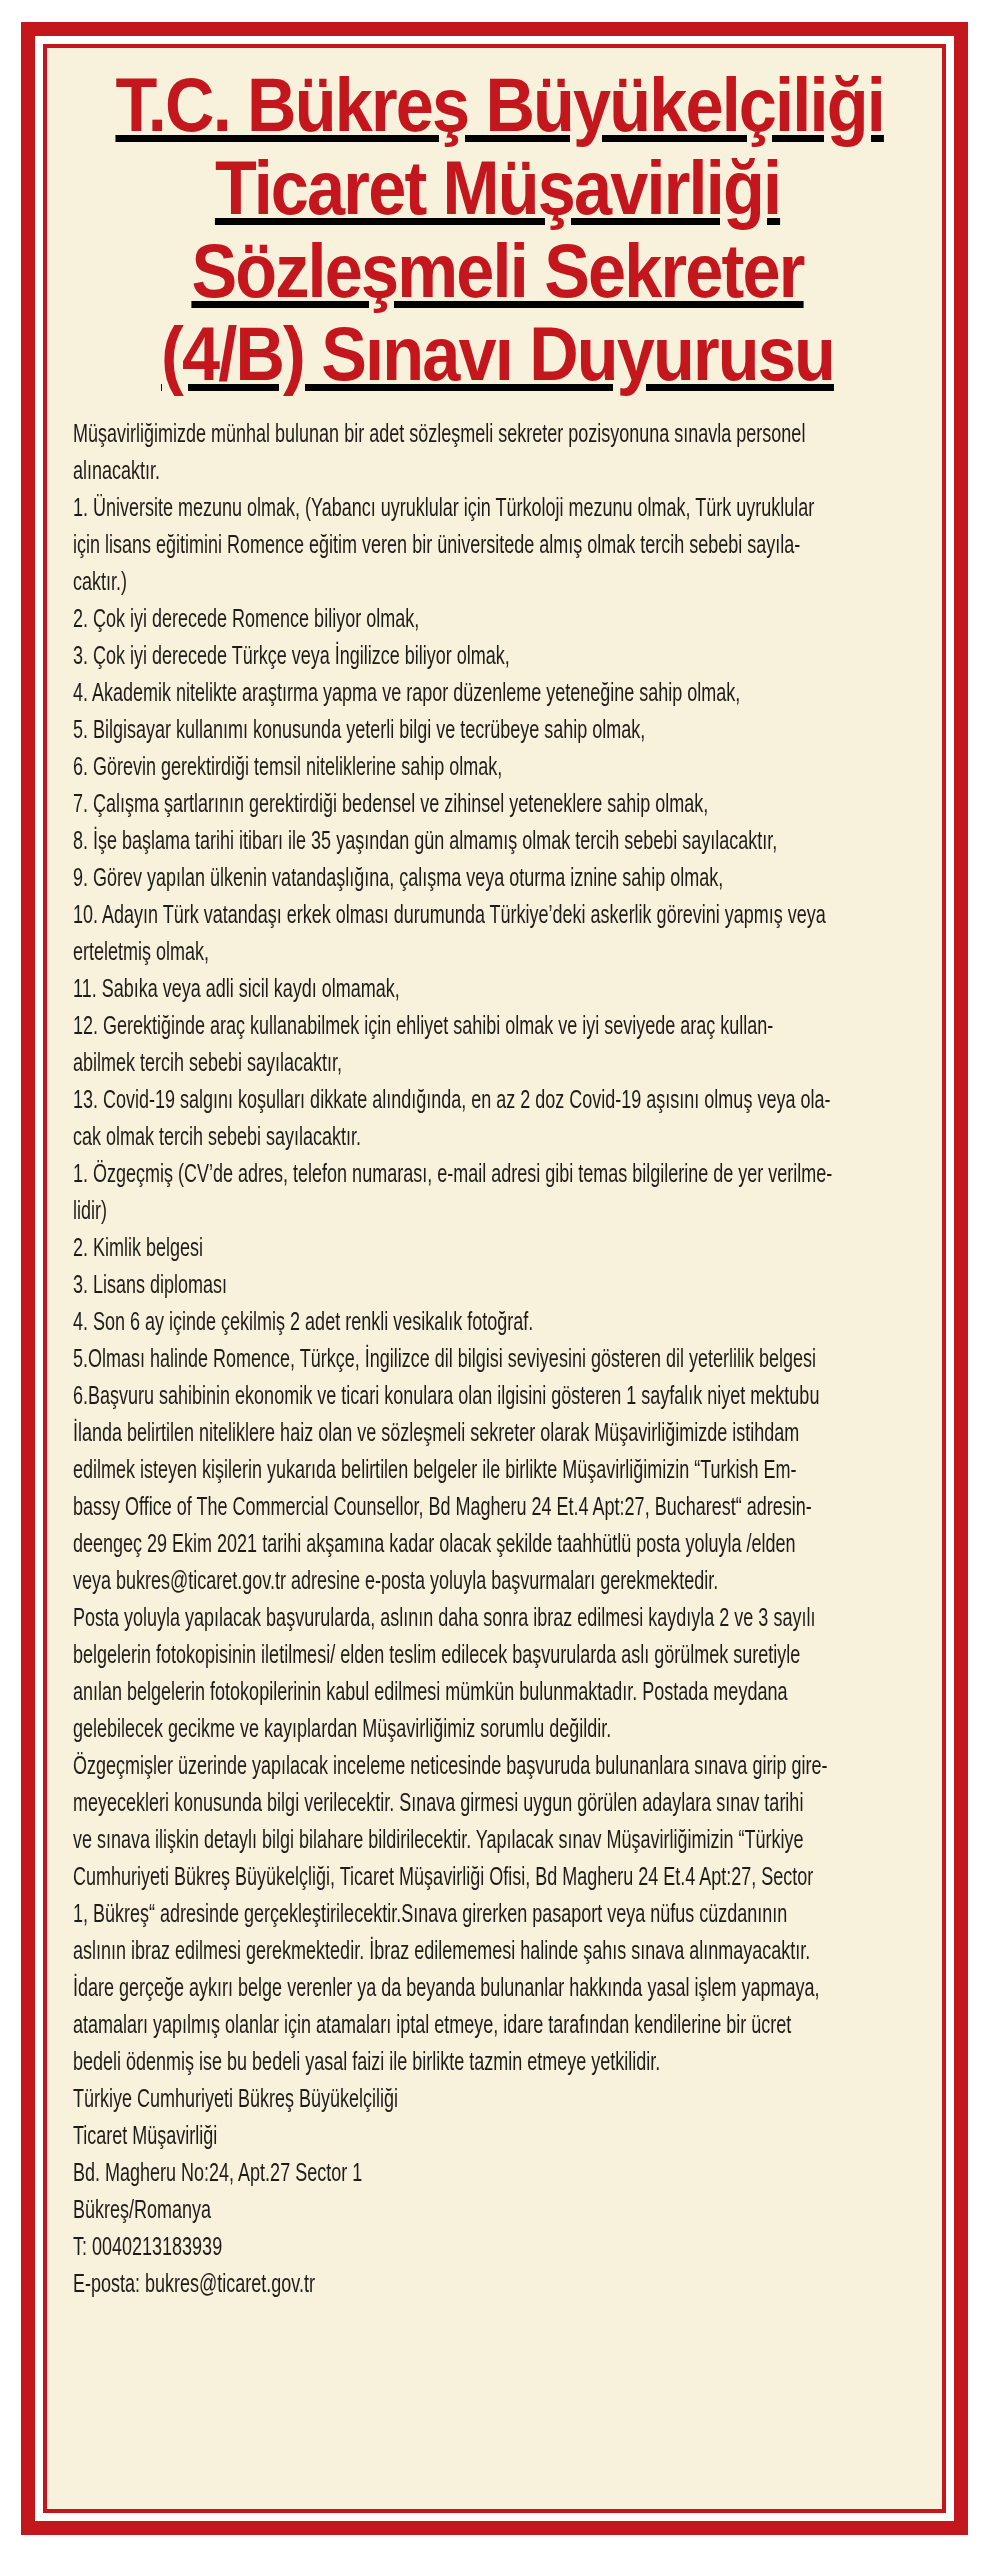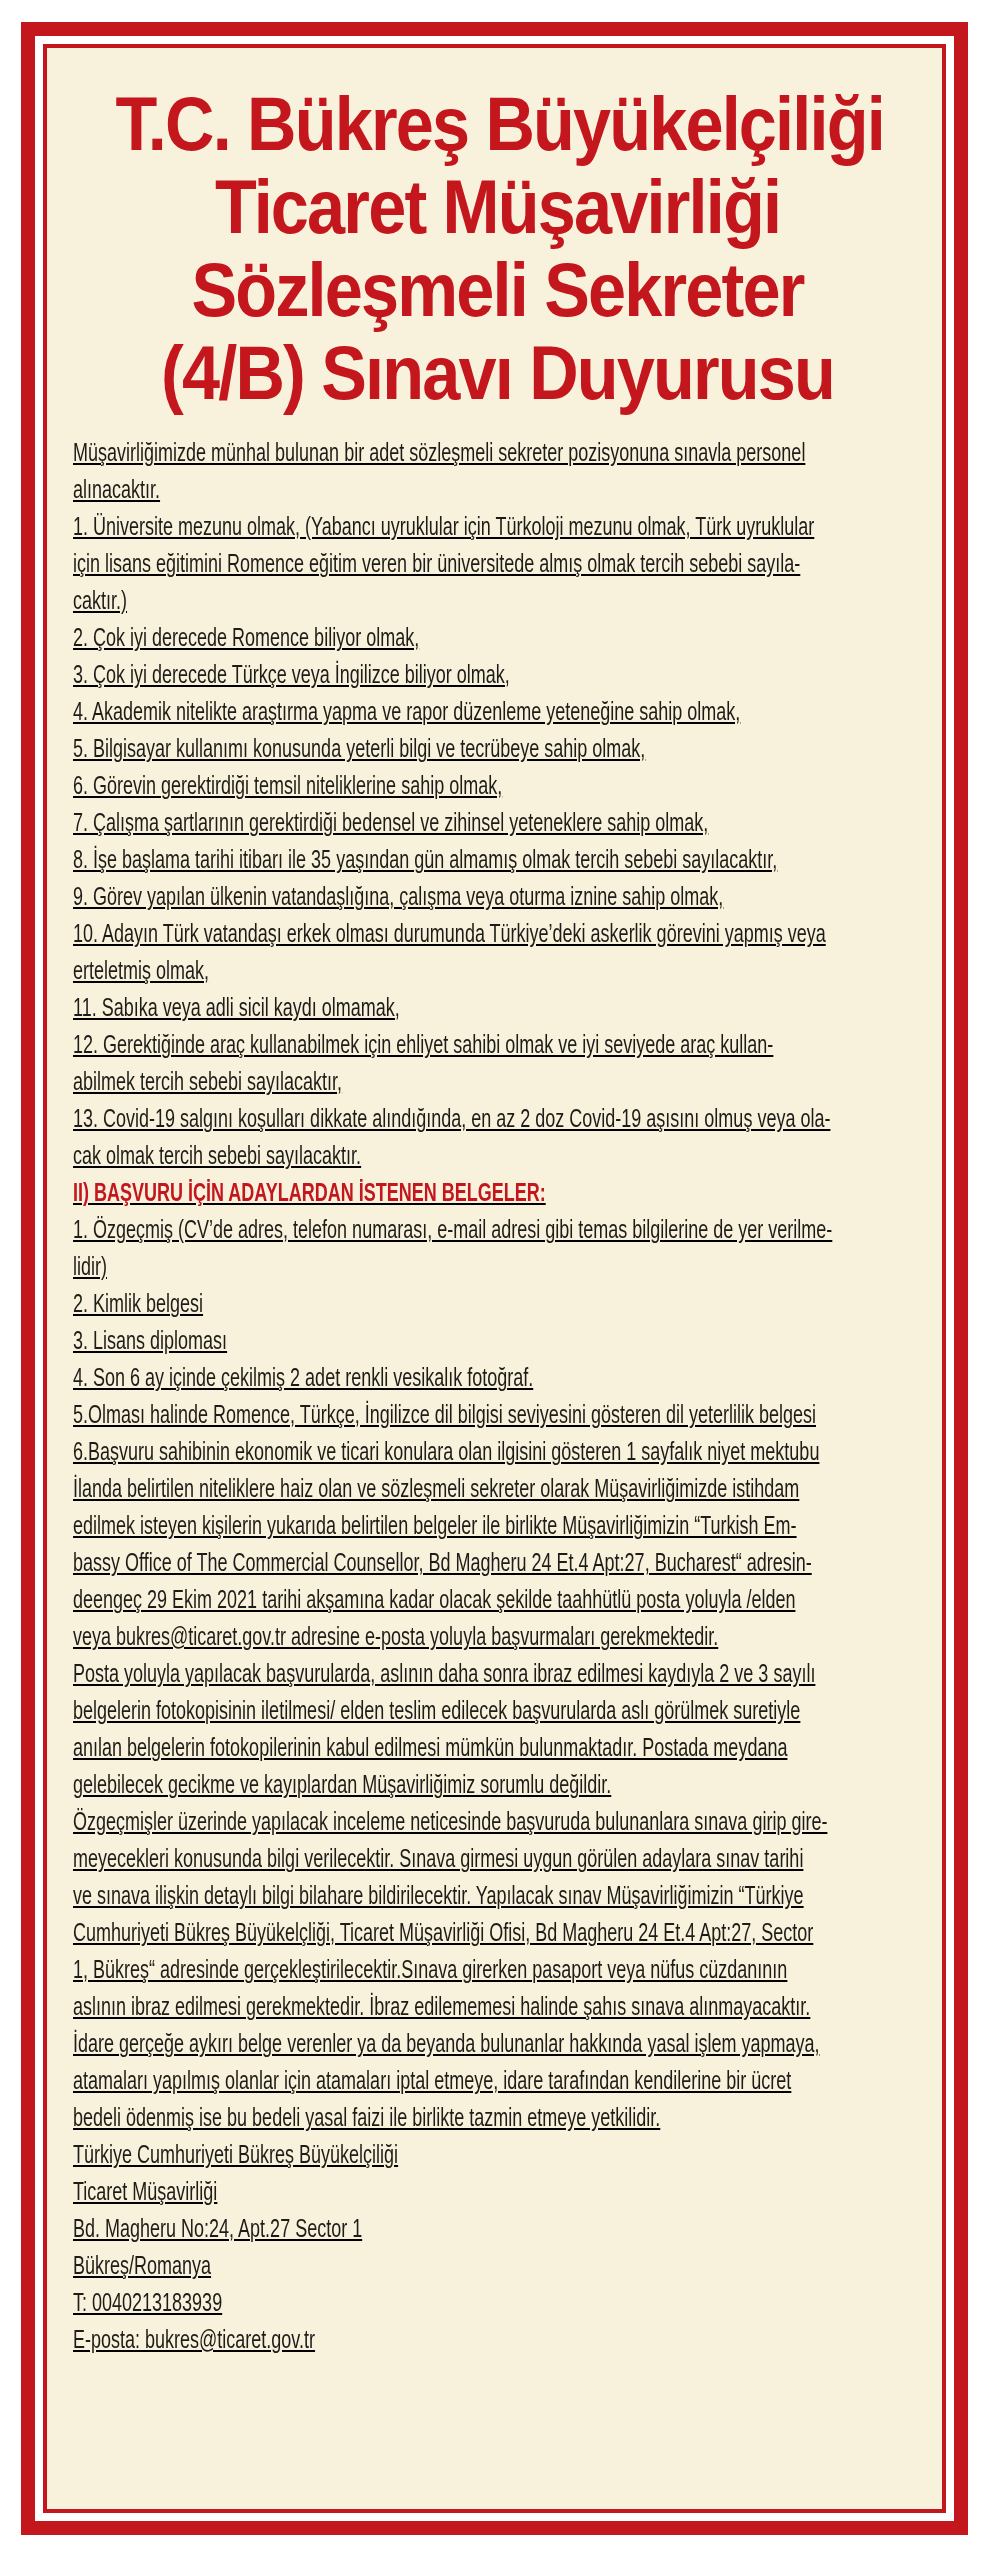--- a/index.html
+++ b/index.html
@@ -35,36 +35,36 @@
     border: 4px solid #c3161d;
     background: #f8f1dc;
   }
   .paper {
     position: absolute;
     left: 0; top: 0; right: 0; bottom: 0;
     padding: 14px 20px 0 26px;
     overflow: hidden;
   }
   .title {
-    margin: 20px 0 10px 0;
+    margin: 1px 0 10px 0;
+    text-decoration: underline;
   }
   .title-line {
     white-space: nowrap;
     text-align: center;
     font-size: 76px;
     line-height: 83px;
     font-weight: bold;
     color: #c3161d;
     transform: scaleX(0.9);
     transform-origin: 50% 50%;
     letter-spacing: -2px;
   }
   .body-text {
     margin-top: 20px;
-    text-decoration: underline;
   }
   .line {
     white-space: nowrap;
     font-size: 25px;
     line-height: 37px;
     height: 37px;
     color: #1e1c18;
     transform: scaleX(0.72);
     transform-origin: 0 50%;
     letter-spacing: 0px;
@@ -105,23 +105,20 @@
               <div class="line">8. İşe başlama tarihi itibarı ile 35 yaşından gün almamış olmak tercih sebebi sayılacaktır,</div>
               <div class="line">9. Görev yapılan ülkenin vatandaşlığına, çalışma veya oturma iznine sahip olmak,</div>
               <div class="line">10. Adayın Türk vatandaşı erkek olması durumunda Türkiye’deki askerlik görevini yapmış veya</div>
               <div class="line">erteletmiş olmak,</div>
               <div class="line">11. Sabıka veya adli sicil kaydı olmamak,</div>
               <div class="line">12. Gerektiğinde araç kullanabilmek için ehliyet sahibi olmak ve iyi seviyede araç kullan-</div>
               <div class="line">abilmek tercih sebebi sayılacaktır,</div>
               <div class="line">13. Covid-19 salgını koşulları dikkate alındığında, en az 2 doz Covid-19 aşısını olmuş veya ola-</div>
               <div class="line">cak olmak tercih sebebi sayılacaktır.</div>
             </div>
-            <div class="block heading">
-              <div class="line">II) BAŞVURU İÇİN ADAYLARDAN İSTENEN BELGELER:</div>
-            </div>
             <div class="block text">
               <div class="line">1. Özgeçmiş (CV’de adres, telefon numarası, e-mail adresi gibi temas bilgilerine de yer verilme-</div>
               <div class="line">lidir)</div>
               <div class="line">2. Kimlik belgesi</div>
               <div class="line">3. Lisans diploması</div>
               <div class="line">4. Son 6 ay içinde çekilmiş 2 adet renkli vesikalık fotoğraf.</div>
               <div class="line">5.Olması halinde Romence, Türkçe, İngilizce dil bilgisi seviyesini gösteren dil yeterlilik belgesi</div>
               <div class="line">6.Başvuru sahibinin ekonomik ve ticari konulara olan ilgisini gösteren 1 sayfalık niyet mektubu</div>
             </div>
             <div class="block text">

